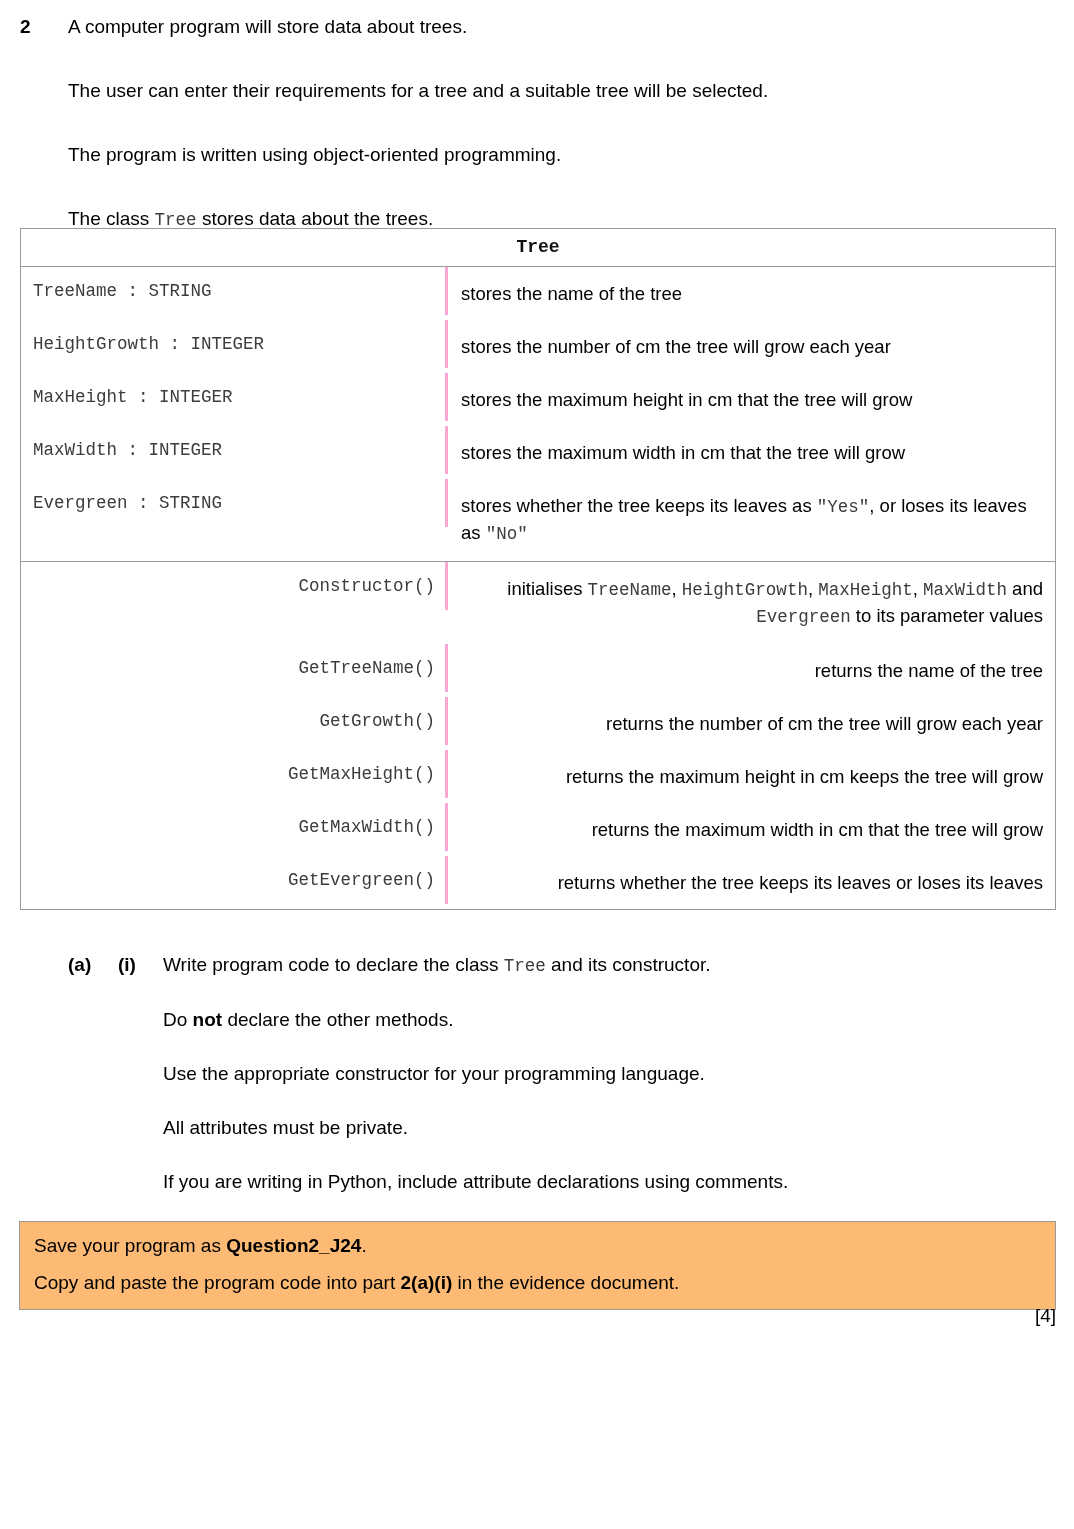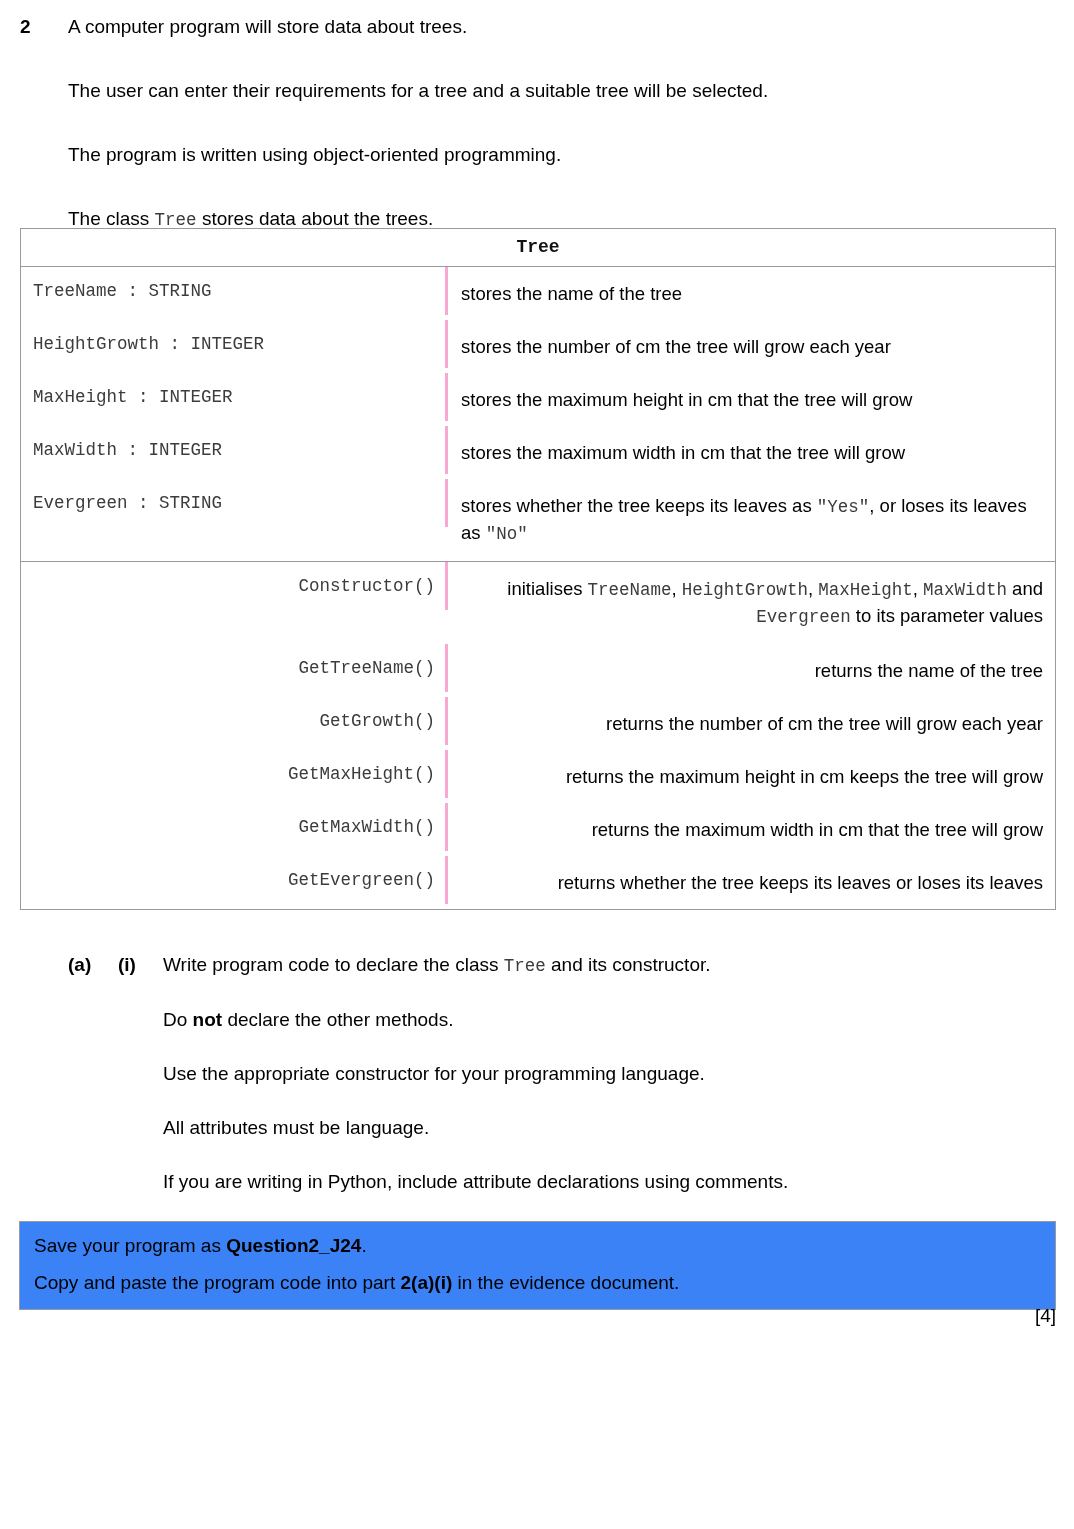--- a/index.html
+++ b/index.html
@@ -138,21 +138,21 @@
 
   
   .save-box {
     position: absolute;
     left: 19px;
     top: 1221px;
     width: 1037px;
     box-sizing: border-box;
     border: 1px solid #9a9a9a;
     padding: 11px 14px 13px 14px;
-    background: #3b82f6;
+    background: #fdba74;
   }
   .save-line {
     font-size: 19px;
     line-height: 26px;
   }
   .save-line + .save-line {
     margin-top: 11px;
   }
 
   .marks {
@@ -251,21 +251,21 @@
     <div class="gap-part"></div>
     <div class="part-row">
       <div class="part-text"><span>Do </span><b>not</b><span> declare the other methods.</span></div>
     </div>
     <div class="gap-part"></div>
     <div class="part-row">
       <div class="part-text">Use the appropriate constructor for your programming language.</div>
     </div>
     <div class="gap-part"></div>
     <div class="part-row">
-      <div class="part-text">All attributes must be language.</div>
+      <div class="part-text">All attributes must be private.</div>
     </div>
     <div class="gap-part"></div>
     <div class="part-row">
       <div class="part-text">If you are writing in Python, include attribute declarations using comments.</div>
     </div>
   </div>
 
   <div class="save-box">
     <div class="save-line"><span>Save your program as </span><b>Question2_J24</b><span>.</span></div>
     <div class="save-line"><span>Copy and paste the program code into part </span><b>2(a)(i)</b><span> in the evidence document.</span></div>

